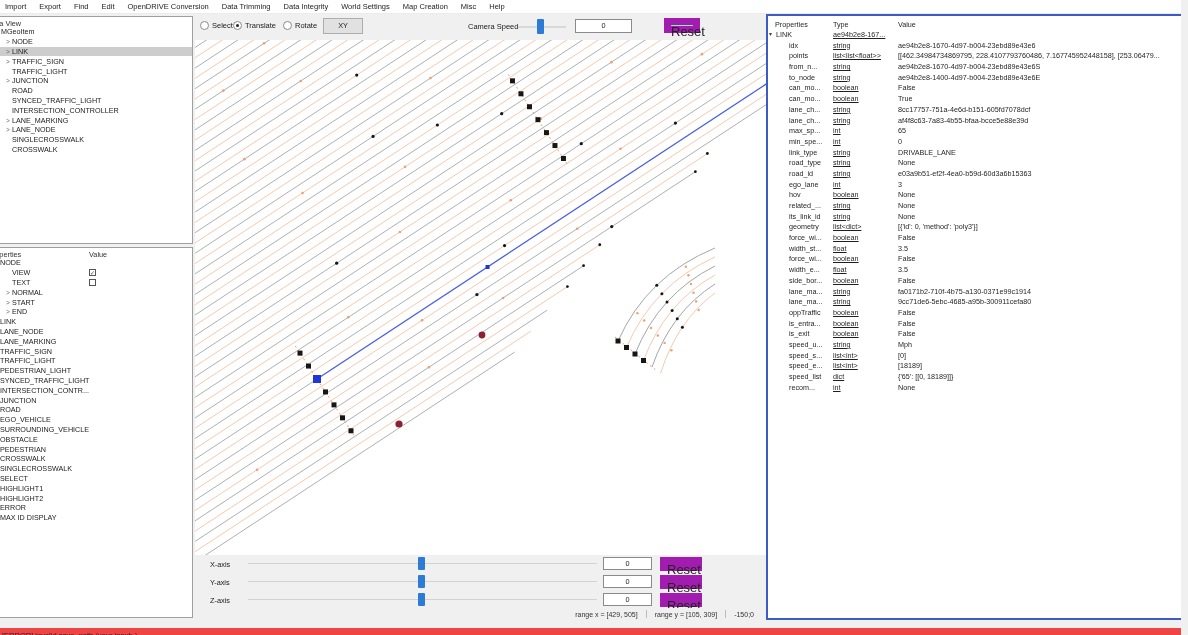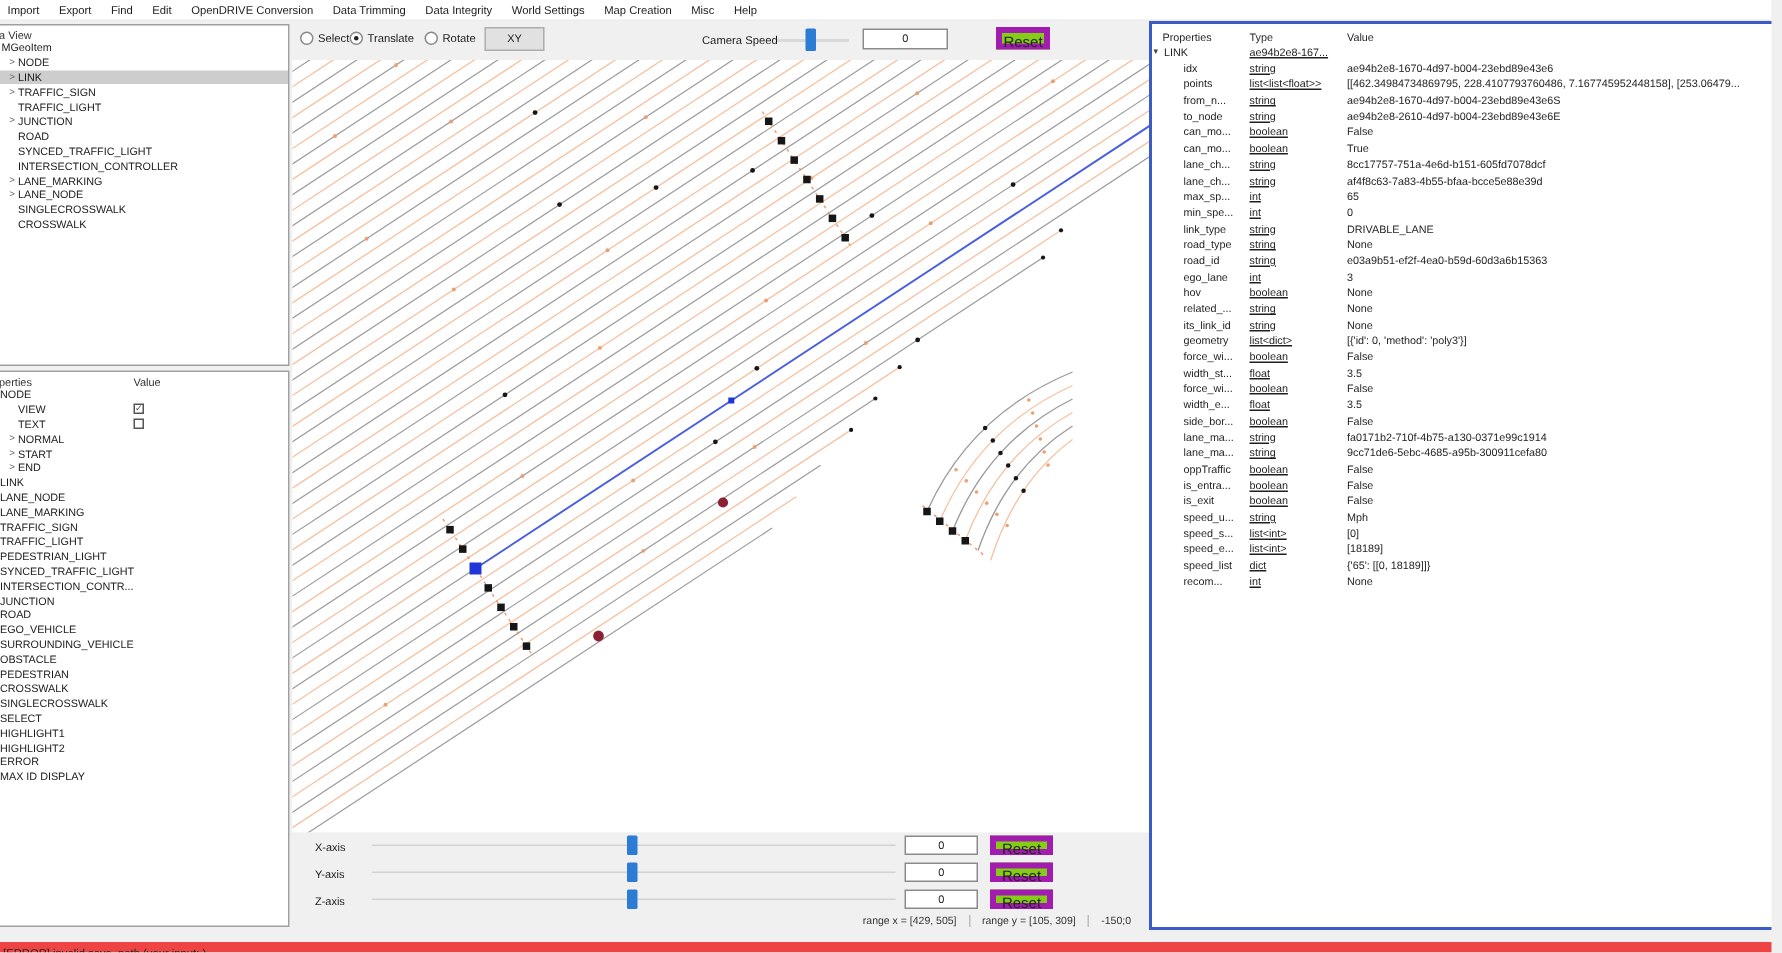--- a/index.html
+++ b/index.html
@@ -28,21 +28,21 @@
   #toolbar { position:absolute; left:195px; top:14px; width:571px; height:26px; background:#f0f0f0; font-size:7.5px; color:#1a1a1a; }
   .radio-opt { position:absolute; top:7px; display:flex; align-items:center; gap:3px; }
   .radio { width:9px; height:9px; border:1px solid #8a8a8a; border-radius:50%; background:#fff; position:relative; }
   .radio.on:after { content:""; position:absolute; left:2px; top:2px; width:3px; height:3px; border-radius:50%; background:#222; }
   .plane-btn { position:absolute; top:4px; width:40px; height:16px; background:#e1e1e1; border:1px solid #adadad;
     font-size:7.3px; text-align:center; line-height:14px; color:#222; }
   #cam-label { position:absolute; left:273px; top:8px; }
   .slider-track { position:absolute; background:#d9d9d9; }
   .slider-handle { position:absolute; background:#2c7cd6; border-radius:1px; }
   .num-box { position:absolute; background:#fff; border:1px solid #8a8a8a; text-align:center; font-size:7.3px; color:#222; }
-  .reset-btn { position:absolute; background:#84cc16; border:4px solid #a21caf; text-align:center; font-size:10px; color:#222; }
+  .reset-btn { position:absolute; background:#86efac; border:7px solid #a21caf; text-align:center; font-size:13px; color:#222; }
 
   
   #canvas { position:absolute; left:195px; top:40px; width:571px; height:515px; background:#fff; }
   #map-svg { display:block; }
 
   
   #axis-strip { position:absolute; left:195px; top:555px; width:571px; height:53px; background:#f0f0f0; font-size:7.3px; color:#1a1a1a; }
   .axis-row { position:absolute; left:0; width:571px; height:18px; }
   .axis-label { position:absolute; left:15px; top:5px; }
 
@@ -474,21 +474,21 @@
           <span class="c3">[[462.34984734869795, 228.4107793760486, 7.167745952448158], [253.06479...</span>
         </div>
         <div class="irow">
           <span class="c1">from_n...</span>
           <span class="c2">string</span>
           <span class="c3">ae94b2e8-1670-4d97-b004-23ebd89e43e6S</span>
         </div>
         <div class="irow">
           <span class="c1">to_node</span>
           <span class="c2">string</span>
-          <span class="c3">ae94b2e8-2610-4d97-b004-23ebd89e43e6E</span>
+          <span class="c3">ae94b2e8-1400-4d97-b004-23ebd89e43e6E</span>
         </div>
         <div class="irow">
           <span class="c1">can_mo...</span>
           <span class="c2">boolean</span>
           <span class="c3">False</span>
         </div>
         <div class="irow">
           <span class="c1">can_mo...</span>
           <span class="c2">boolean</span>
           <span class="c3">True</span>

